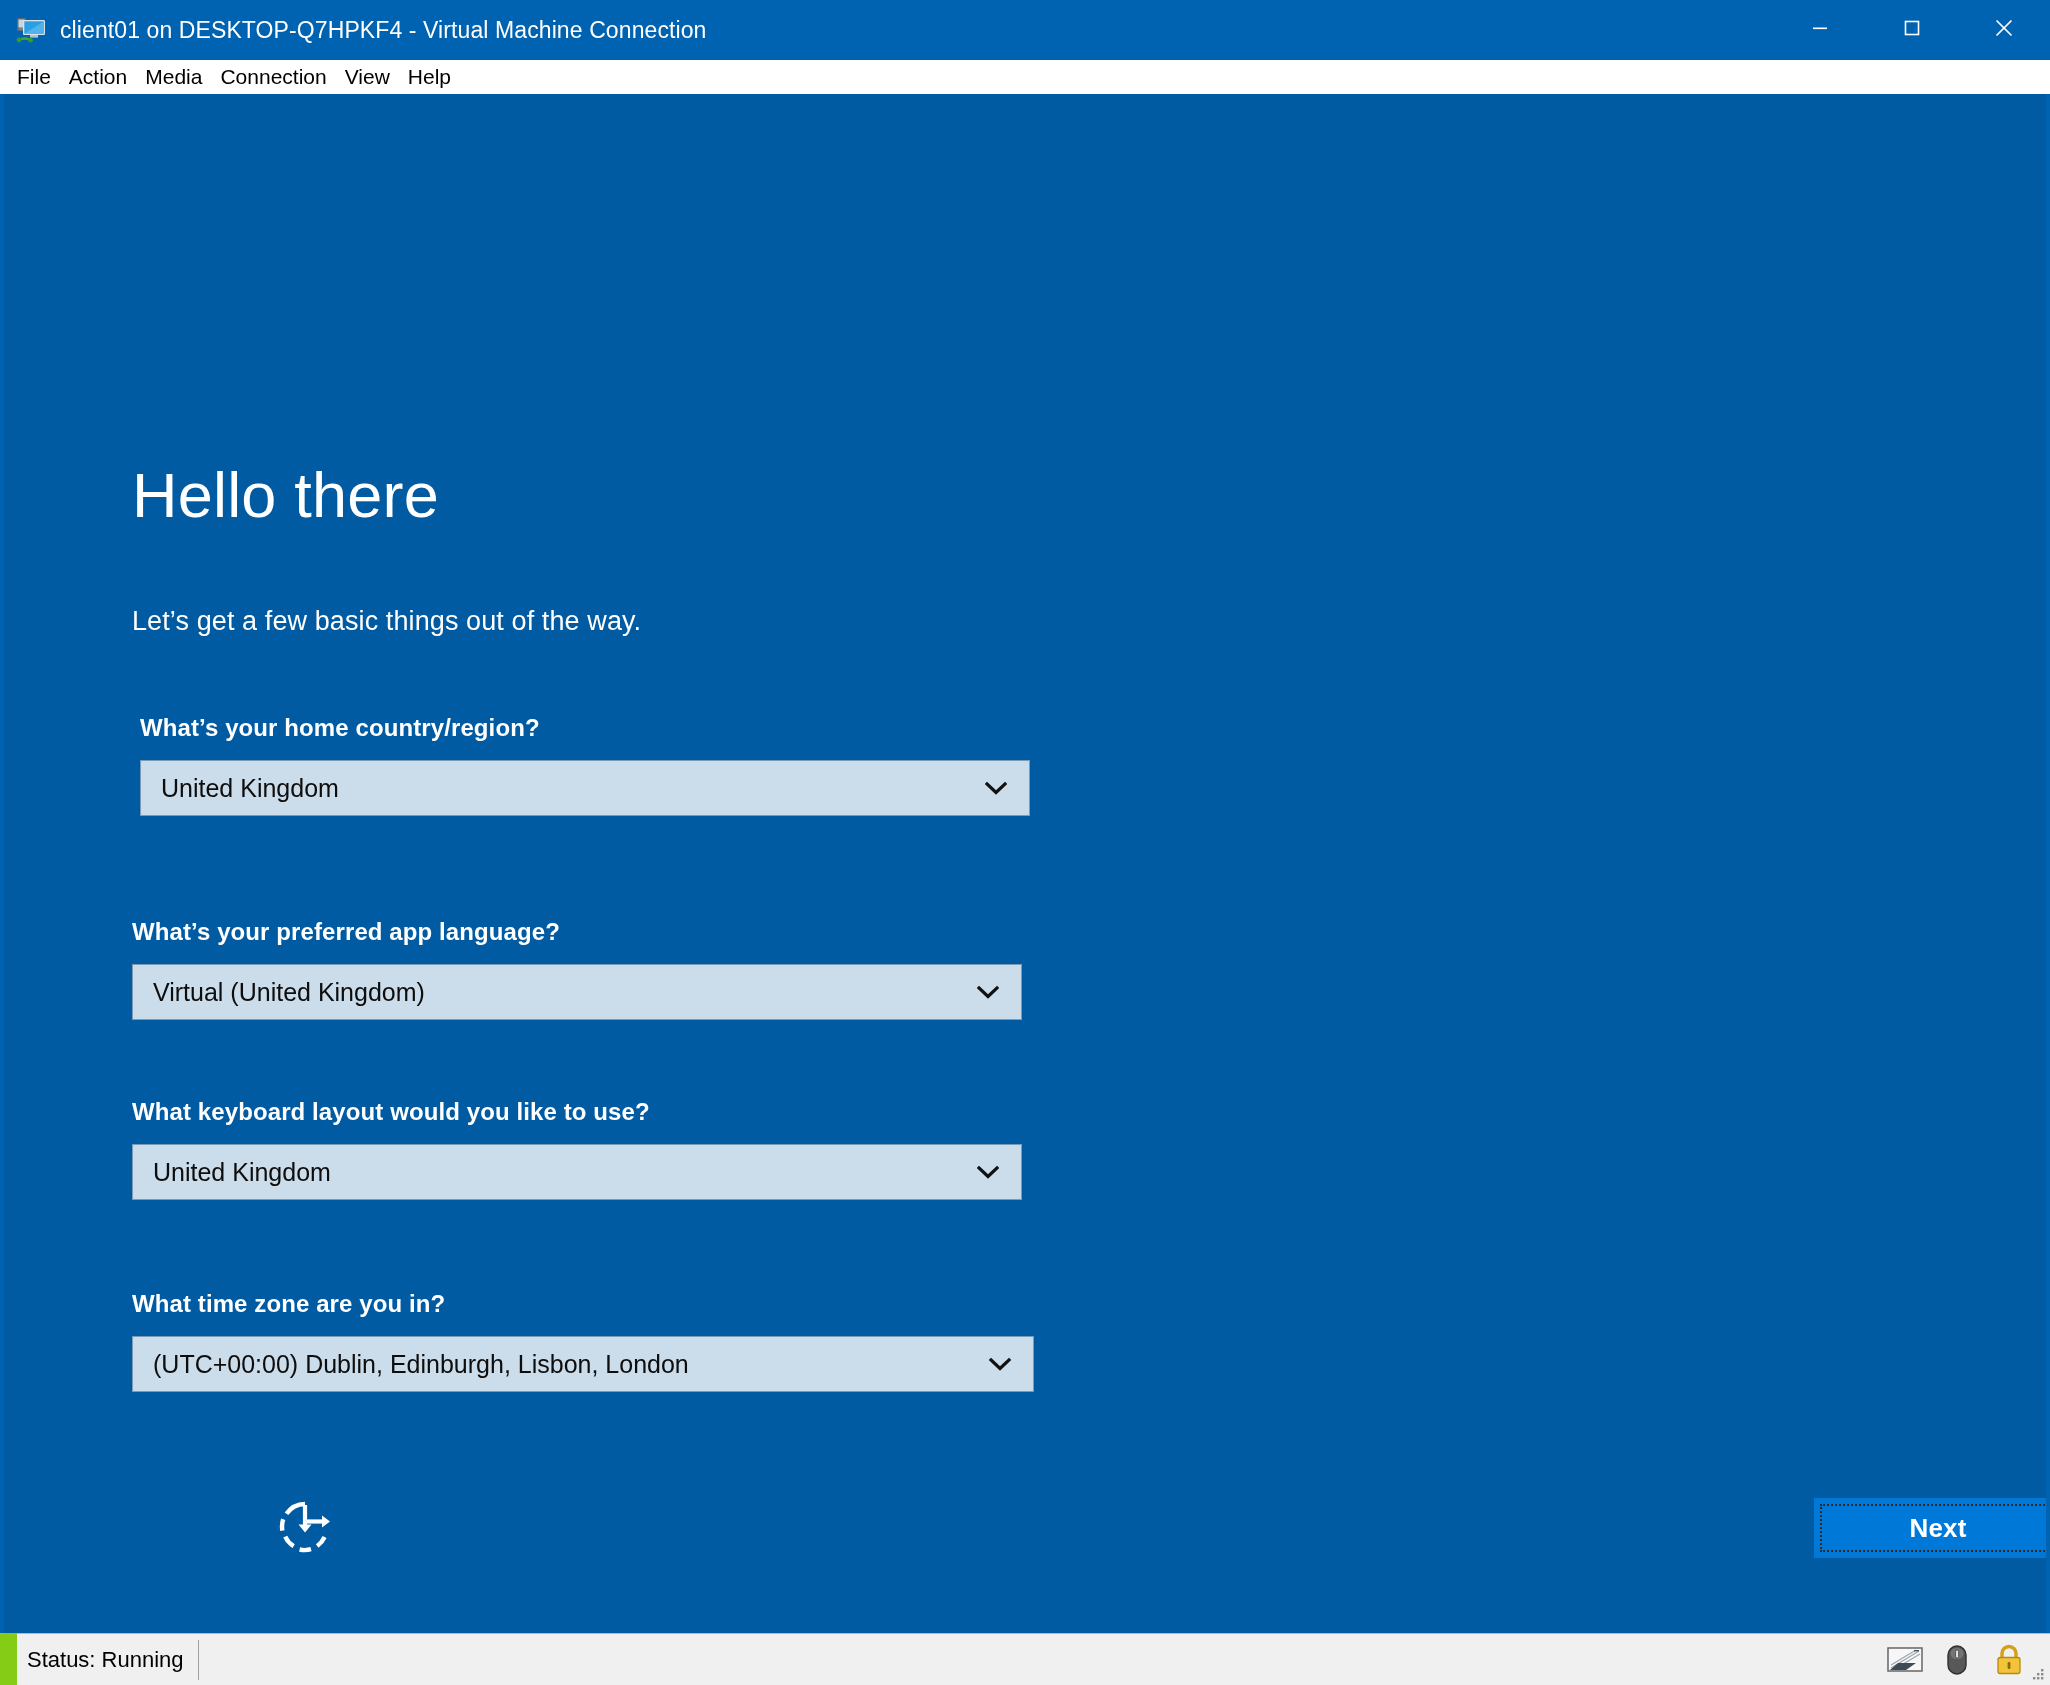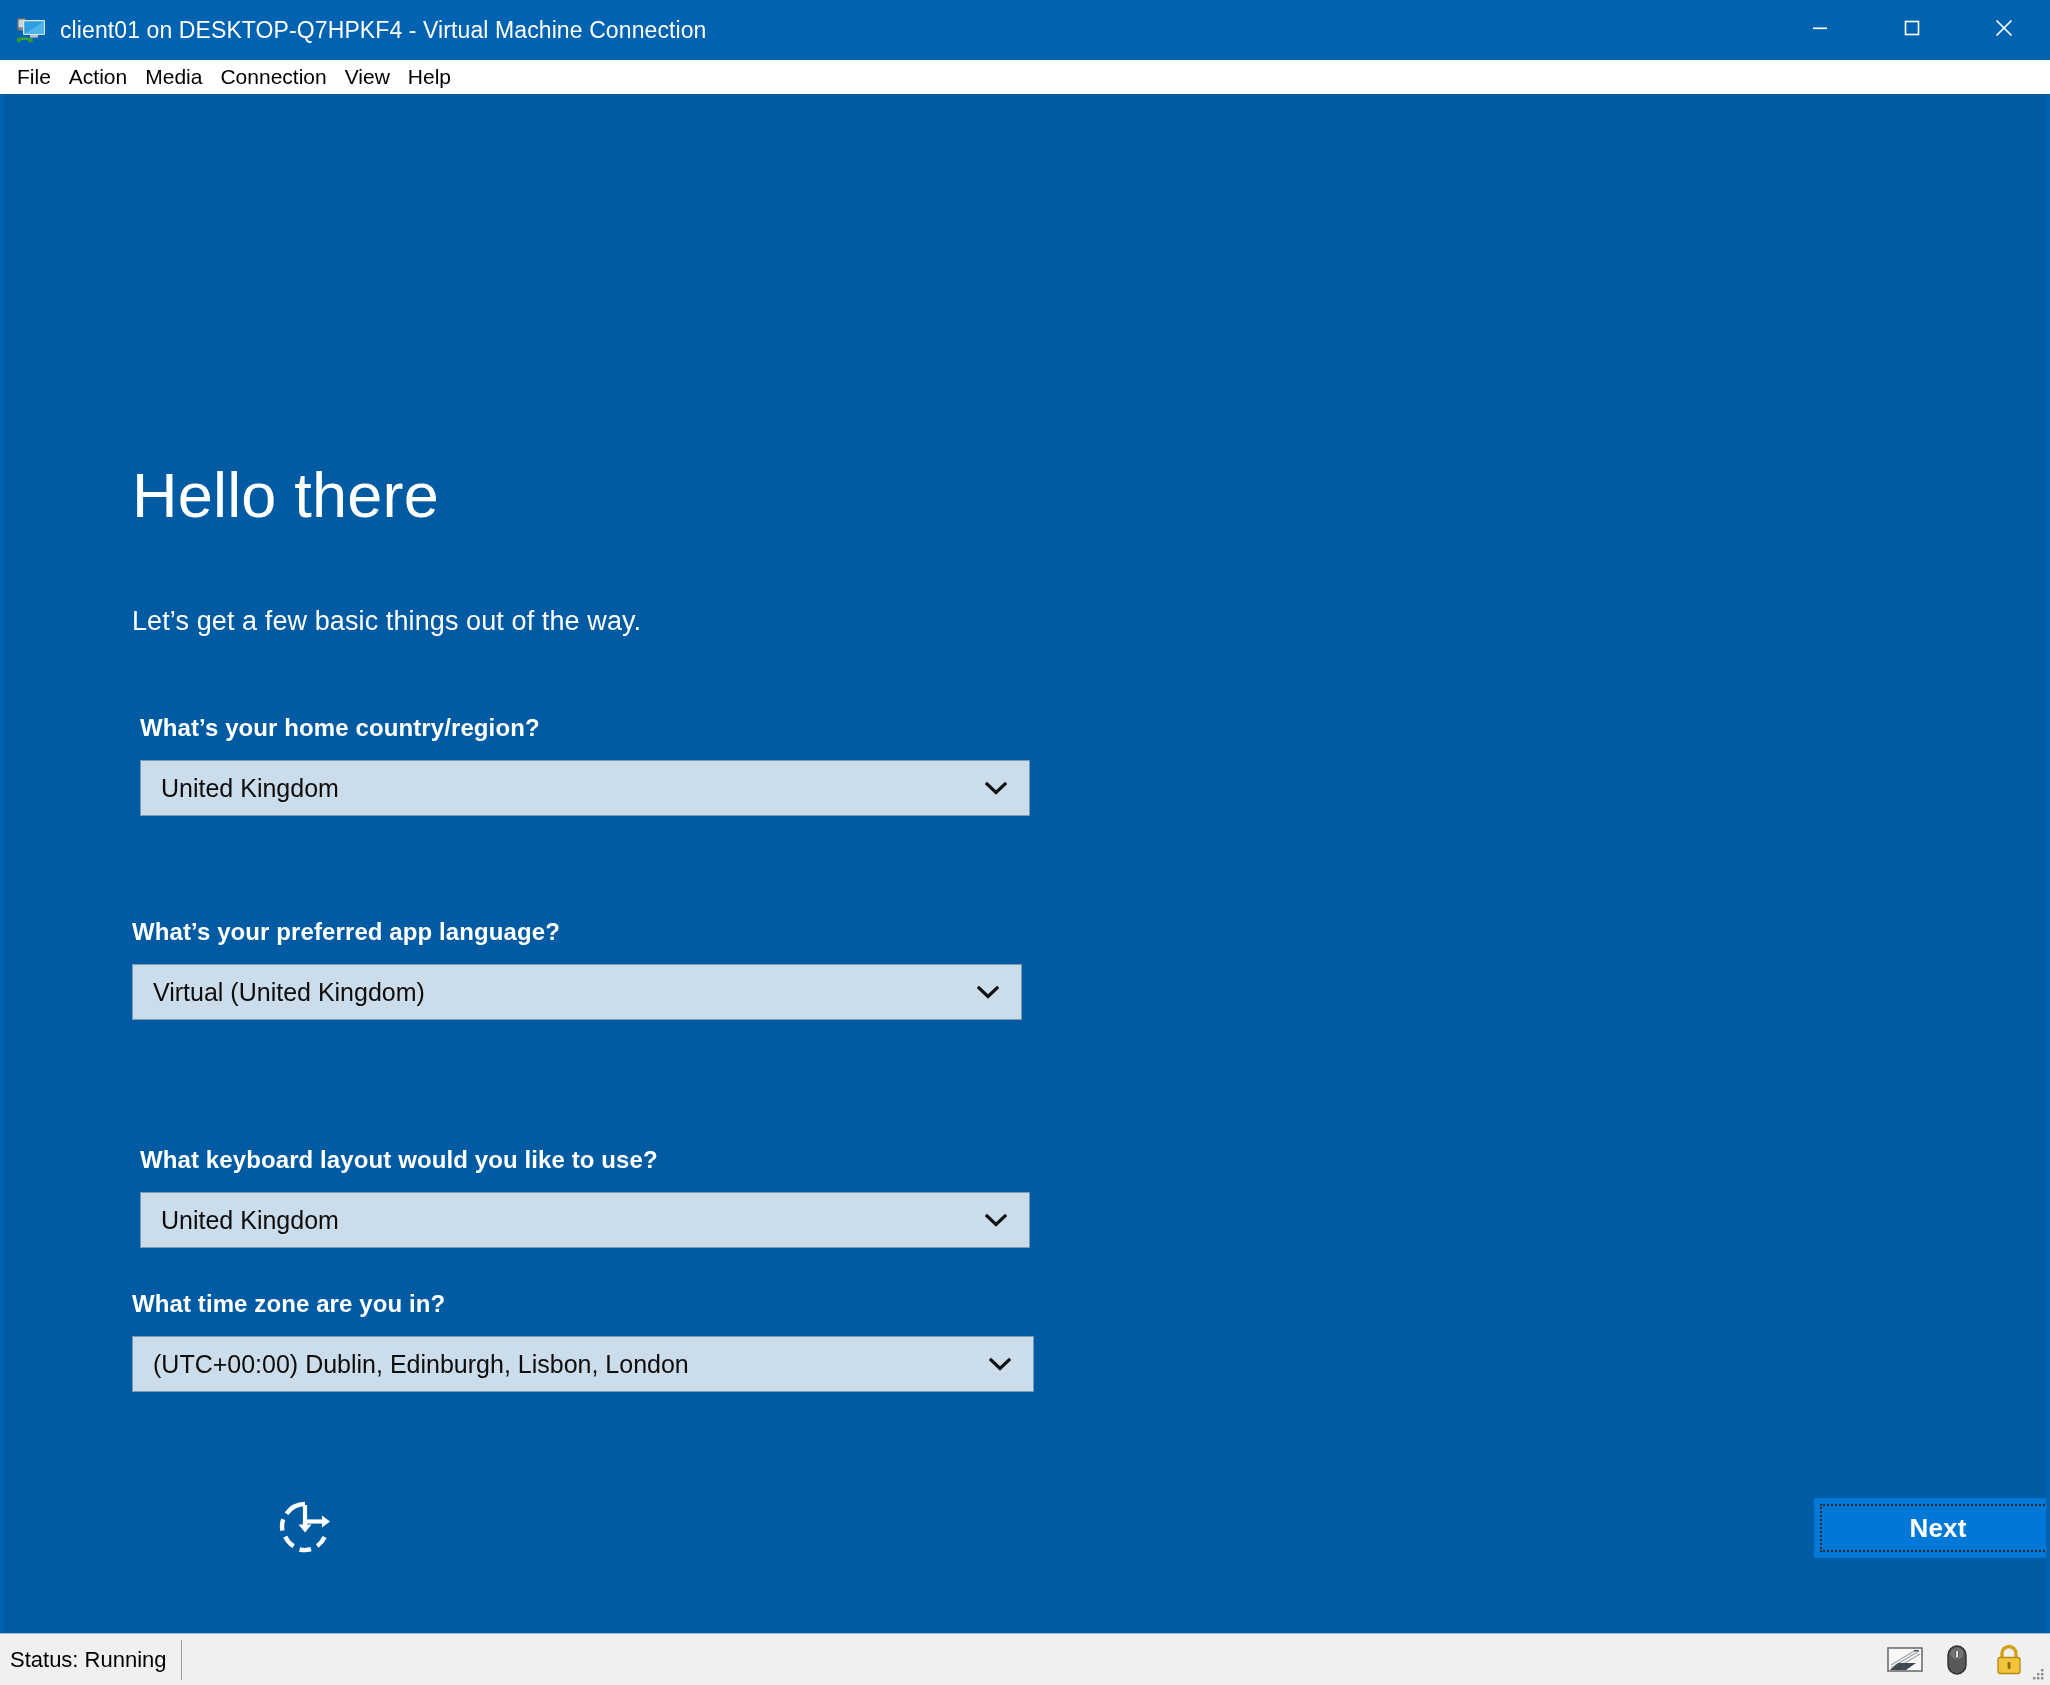--- a/index.html
+++ b/index.html
@@ -155,21 +155,21 @@
   }
   .combo-arrow {
     flex: 0 0 auto;
     width: 22px;
     height: 14px;
     margin-left: 12px;
   }
 
   .g1 { top: 620px; margin-left: 8px; }
   .g2 { top: 824px; }
-  .g3 { top: 1052px; margin-left: 8px; }
+  .g3 { top: 1004px; }
   .g4 { top: 1196px; width: 890px; }
   .g4 .combo { width: 902px; }
 
   
   .ease-btn {
     position: absolute;
     left: 142px;
     top: 1402px;
     width: 62px;
     height: 62px;
@@ -210,20 +210,21 @@
   
   .statusbar {
     flex: 0 0 52px;
     height: 52px;
     background: #f0f0f0;
     border-top: 1px solid #9dbfd8;
     display: flex;
     align-items: center;
     position: relative;
     box-sizing: border-box;
+    margin-left: 17px;
   }
   .status-cell {
     font-size: 22px;
     color: #000000;
     padding: 0 14px 0 10px;
     height: 40px;
     display: flex;
     align-items: center;
     border-right: 1px solid #a0a0a0;
     white-space: nowrap;

